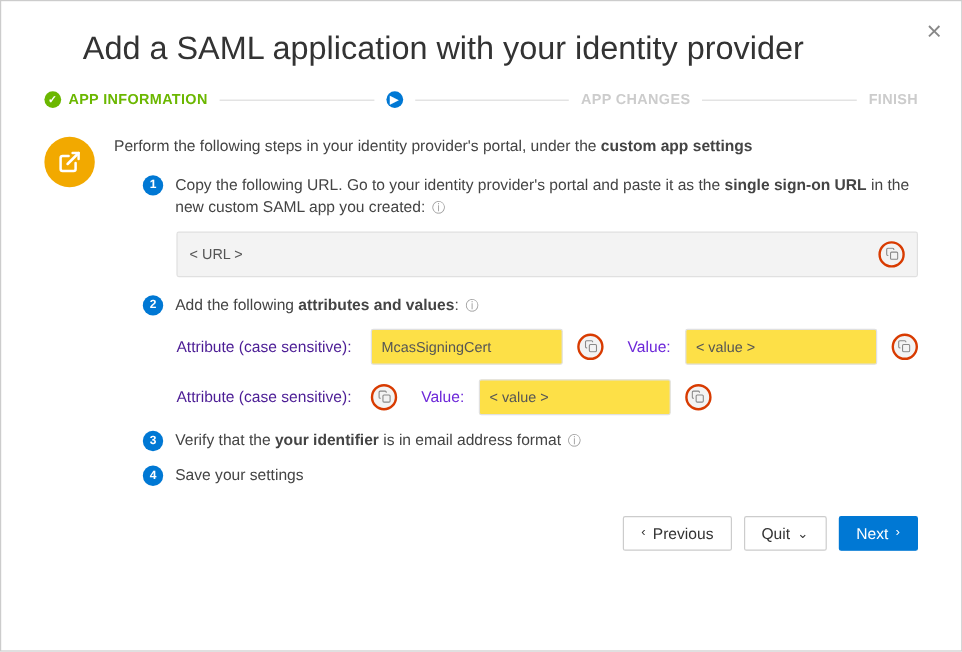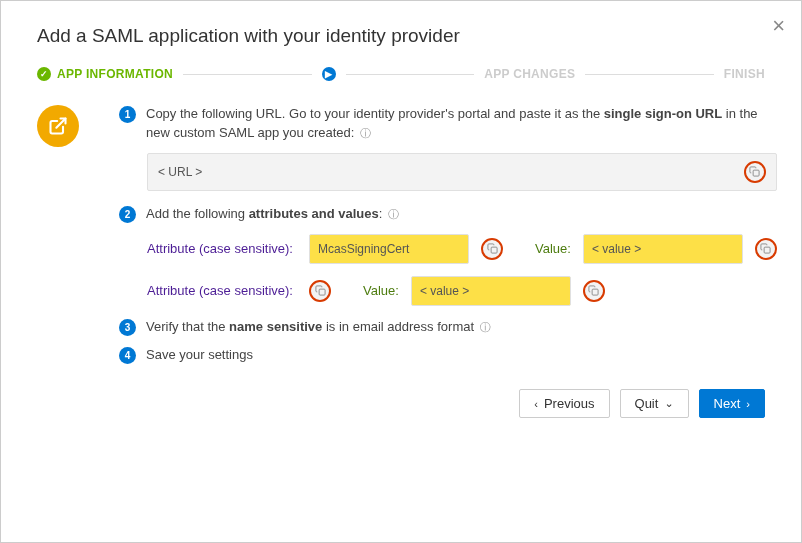--- a/index.html
+++ b/index.html
@@ -16,24 +16,25 @@
   .close {
     position: absolute;
     top: 12px;
     right: 16px;
     font-size: 22px;
     color: #888;
     cursor: pointer;
   }
   .container { padding: 24px 36px 14px 36px; }
   h1 {
-    font-size: 19px;
+    font-size: 27px;
     font-weight: 400;
     color: #333;
     margin-bottom: 20px;
+    margin-left: 32px;
   }
   .stepper {
     display: flex;
     align-items: center;
     gap: 0;
     font-size: 12px;
     letter-spacing: 0.3px;
     margin-bottom: 24px;
   }
   .step { display: flex; align-items: center; gap: 6px; font-weight: 600; }
@@ -84,21 +85,21 @@
     border:2px solid #d83b01;
     display:flex;align-items:center;justify-content:center;
     background:#f3f3f3; cursor:pointer; color:#888; font-size:11px;
     flex-shrink:0;
   }
   .url-box .copy-btn { margin-left:auto; }
 
   .attr-rows { margin:6px 0 6px 52px; }
   .attr-row { display:flex; align-items:center; gap:12px; margin-bottom:12px; }
   .attr-label { font-size:13px; color:#4c1d95; width:150px; }
-  .value-label { font-size:13px; color:#4d7c0f; margin-left:20px; }
+  .value-label { font-size:13px; color:#6d28d9; margin-left:8px; }
   .field {
     background:#fde047; border:1px solid #e0e0e0; border-radius:2px;
     padding:5px 8px; font-size:12px; color:#555;
     height:30px; display:flex; align-items:center;
   }
   .field.attr { width:160px; }
   .field.val { width:160px; }
 
   .footer {
     display:flex; justify-content:flex-end; gap:10px;
@@ -143,20 +144,23 @@
   <div class="content">
     <div class="ext-icon">
       <svg width="20" height="20" viewBox="0 0 24 24" fill="none" stroke="#fff" stroke-width="2.5" stroke-linecap="round" stroke-linejoin="round">
           <path d="M18 13v6a2 2 0 0 1-2 2H5a2 2 0 0 1-2-2V8a2 2 0 0 1 2-2h6"></path>
           <polyline points="15 3 21 3 21 9"></polyline>
           <line x1="10" y1="14" x2="21" y2="3"></line>
         </svg>
     </div>
 
     <div class="body">
+      <div class="section-sub">
+        <span>Perform the following steps in your identity provider's portal, under the </span><strong>custom app settings</strong>
+      </div>
 
       <div class="num-step">
         <div class="num-bullet">1</div>
         <div class="num-text">
           <span>Copy the following URL. Go to your identity provider's portal and paste it as the </span><strong>single sign-on URL</strong><span> in the new custom SAML app you created:</span>
           <span class="info-icon">ⓘ</span>
         </div>
       </div>
       <div class="url-box">
         <span>&lt; URL &gt;</span>
@@ -215,21 +219,21 @@
                 <rect x="9" y="9" width="13" height="13" rx="2"></rect>
                 <path d="M5 15H4a2 2 0 0 1-2-2V4a2 2 0 0 1 2-2h9a2 2 0 0 1 2 2v1"></path>
               </svg>
             </div>
         </div>
       </div>
 
       <div class="num-step">
         <div class="num-bullet">3</div>
         <div class="num-text">
-          <span>Verify that the </span><strong>name sensitive</strong><span> is in email address format</span>
+          <span>Verify that the </span><strong>your identifier</strong><span> is in email address format</span>
           <span class="info-icon">ⓘ</span>
         </div>
       </div>
 
       <div class="num-step">
         <div class="num-bullet">4</div>
         <div class="num-text">Save your settings</div>
       </div>
 
     </div>

